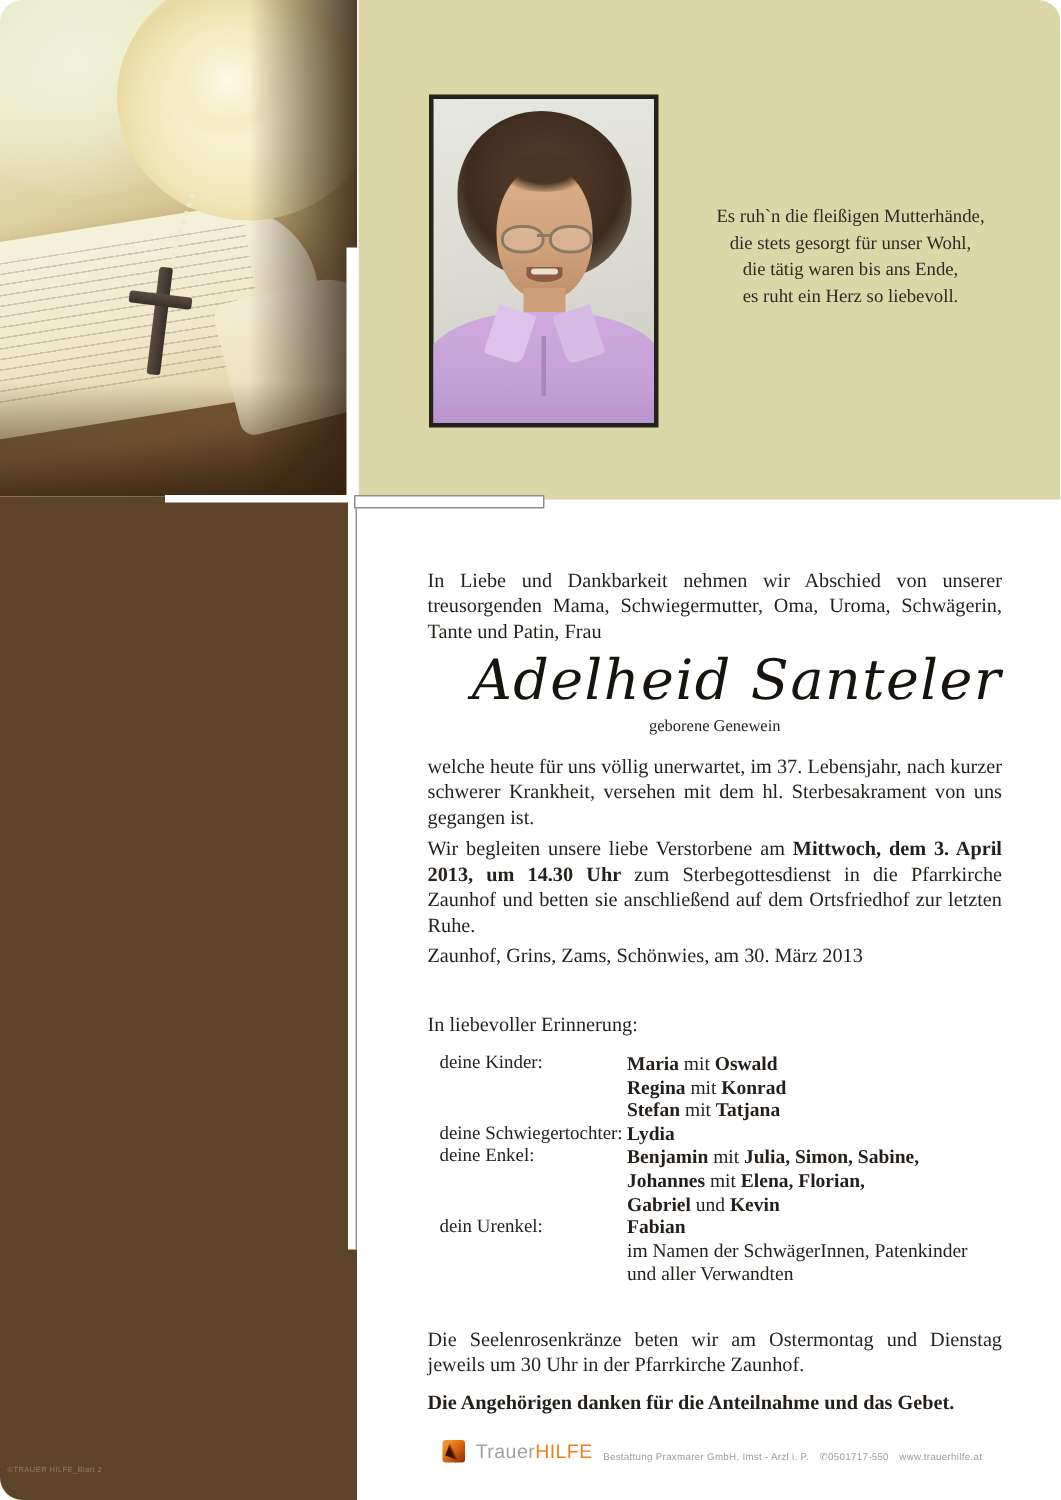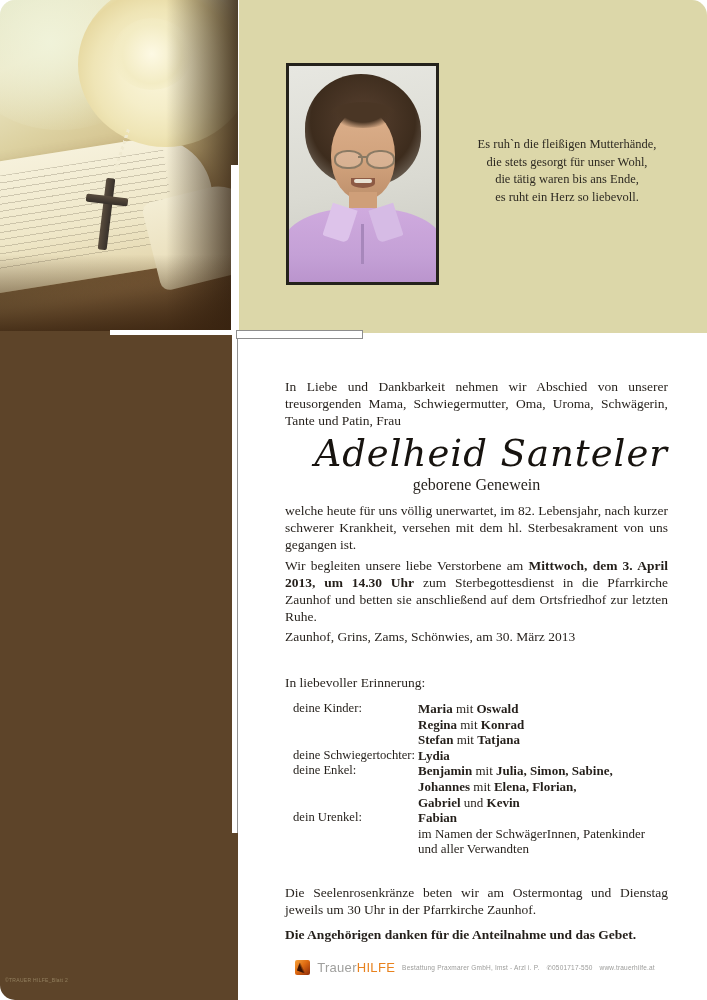--- a/index.html
+++ b/index.html
@@ -64,29 +64,29 @@
 
   .poem{position:absolute;left:436px;top:136px;width:262px;text-align:center;
     font-size:12.5px;line-height:17.5px;color:#2e2a22;}
 
   
   .tx{position:absolute;left:285px;width:383px;font-size:13.5px;line-height:17px;}
   .just{text-align:justify;hyphens:auto;-webkit-hyphens:auto;}
   .b{font-weight:bold;}
   .name{top:432px;text-align:right;font-family:"DejaVu Serif",serif;font-style:italic;
     font-size:37px;line-height:44px;letter-spacing:1px;color:#17130f;font-weight:400;}
-  .maiden{top:476px;text-align:center;font-size:16px;}
+  .maiden{top:476px;text-align:center;font-size:11px;}
 
   .family{position:absolute;left:293px;top:701px;width:378px;font-size:13px;line-height:15.6px;}
   .fam-row{display:grid;grid-template-columns:125px 1fr;}
   .fam-label{white-space:nowrap;font-size:12.6px;}
 
   
   .footer{position:absolute;left:255px;top:960px;width:440px;display:flex;justify-content:center;
-    align-items:center;gap:7px;font-family:"Liberation Sans",sans-serif;color:#9b9b99;}
+    align-items:flex-end;gap:7px;font-family:"Liberation Sans",sans-serif;color:#9b9b99;}
   .logo-box{width:15px;height:15px;align-self:center;border-radius:2px;position:relative;overflow:hidden;
     background:linear-gradient(135deg,#f5a23c 0%,#e06c12 45%,#8c2a08 100%);}
   .logo-box::after{content:"";position:absolute;left:3px;top:4px;width:8px;height:8px;
     background:linear-gradient(45deg,#3a1404 0%,#3a1404 40%,rgba(0,0,0,0) 60%);transform:rotate(20deg);}
   .brand{font-size:13px;letter-spacing:.3px;}
   .brand .first{color:#a0a09e;} .brand .second{color:#e8821e;}
   .foot-small{font-size:6.5px;letter-spacing:.2px;}
 </style>
 </head>
 <body>
@@ -140,21 +140,21 @@
     <div>die stets gesorgt für unser Wohl,</div>
     <div>die tätig waren bis ans Ende,</div>
     <div>es ruht ein Herz so liebevoll.</div>
   </div>
 
   <div class="tx just" style="top:378px">In Liebe und Dankbarkeit nehmen wir Abschied von unserer treusorgenden Mama, Schwiegermutter, Oma, Uroma, Schwägerin, Tante und Patin, Frau</div>
 
   <div class="tx name">Adelheid Santeler</div>
   <div class="tx maiden">geborene Genewein</div>
 
-  <div class="tx just" style="top:502px">welche heute für uns völlig unerwartet, im 82. Lebensjahr, nach kurzer schwerer Krankheit, versehen mit dem hl. Sterbesakrament von uns gegangen ist.</div>
+  <div class="tx just" style="top:502px">welche heute für uns völlig unerwartet, im 37. Lebensjahr, nach kurzer schwerer Krankheit, versehen mit dem hl. Sterbesakrament von uns gegangen ist.</div>
 
   <div class="tx just" style="top:557px"><span>Wir begleiten unsere liebe Verstorbene am </span><span class="b">Mittwoch, dem 3. April 2013, um 14.30 Uhr</span><span> zum Sterbegottesdienst in die Pfarrkirche Zaunhof und betten sie anschließend auf dem Ortsfriedhof zur letzten Ruhe.</span></div>
 
   <div class="tx" style="top:628px">Zaunhof, Grins, Zams, Schönwies, am 30. März 2013</div>
 
   <div class="tx" style="top:674px">In liebevoller Erinnerung:</div>
 
   <div class="family">
 
     <div class="fam-row">

